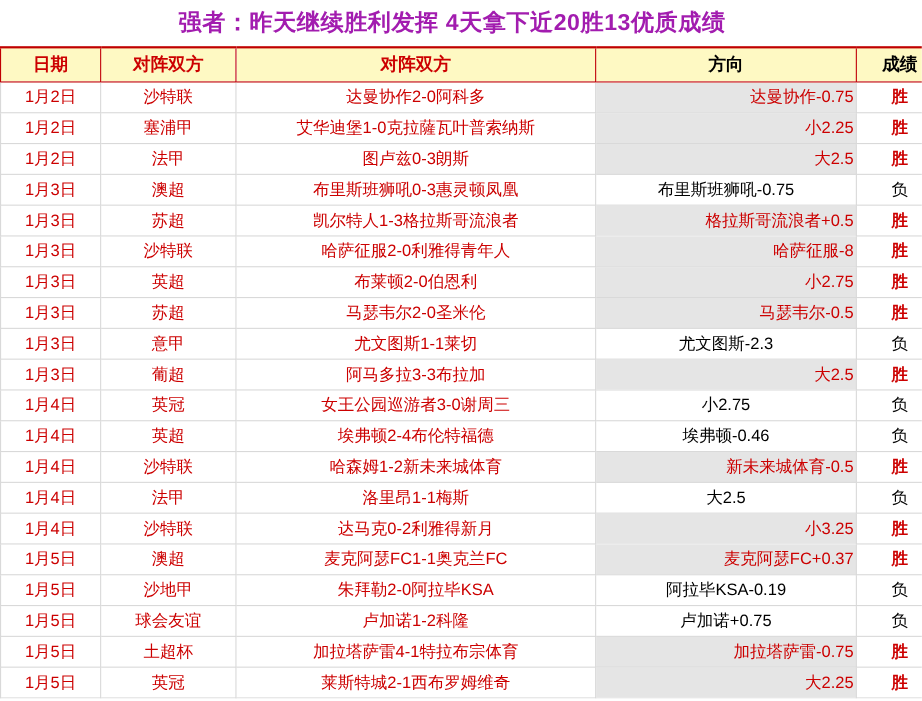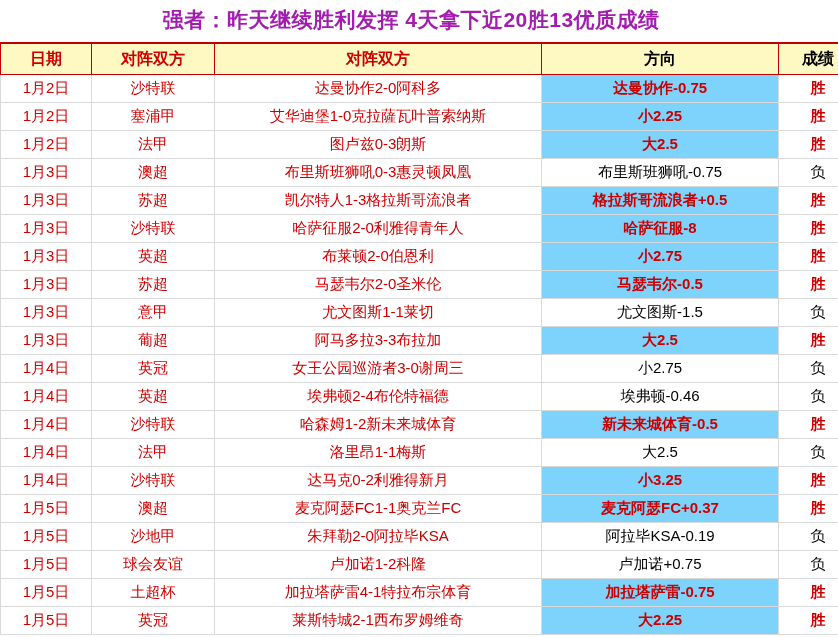--- a/index.html
+++ b/index.html
@@ -51,23 +51,24 @@
   }
   tbody td {
     background: #ffffff;
   }
   .c-date   { width: 86px;  color: #cc0000; }
   .c-type   { width: 118px; color: #cc0000; }
   .c-match  { width: 322px; color: #cc0000; }
   .c-dir    { width: 232px; color: #000000; }
   .c-res    { width: 74px;  color: #000000; font-weight: bold; }
   td.hl {
-    background: #7dd3fc;
+    background: #e5e5e5;
     color: #cc0000;
-    font-weight: bold;
+    font-weight: normal;
+    text-align: right;
   }
   td.res-win {
     color: #cc0000;
     font-weight: bold;
   }
   td.res-lose {
     color: #000000;
     font-weight: normal;
   }
   .row-sep td {
@@ -148,21 +149,21 @@
           <td class="c-date">1月3日</td>
           <td class="c-type">苏超</td>
           <td class="c-match">马瑟韦尔2-0圣米伦</td>
           <td class="c-dir hl">马瑟韦尔-0.5</td>
           <td class="c-res res-win">胜</td>
         </tr>
         <tr class="row-sep">
           <td class="c-date">1月3日</td>
           <td class="c-type">意甲</td>
           <td class="c-match">尤文图斯1-1莱切</td>
-          <td class="c-dir">尤文图斯-1.5</td>
+          <td class="c-dir">尤文图斯-2.3</td>
           <td class="c-res res-lose">负</td>
         </tr>
         <tr class="row-sep">
           <td class="c-date">1月3日</td>
           <td class="c-type">葡超</td>
           <td class="c-match">阿马多拉3-3布拉加</td>
           <td class="c-dir hl">大2.5</td>
           <td class="c-res res-win">胜</td>
         </tr>
         <tr class="row-sep">

